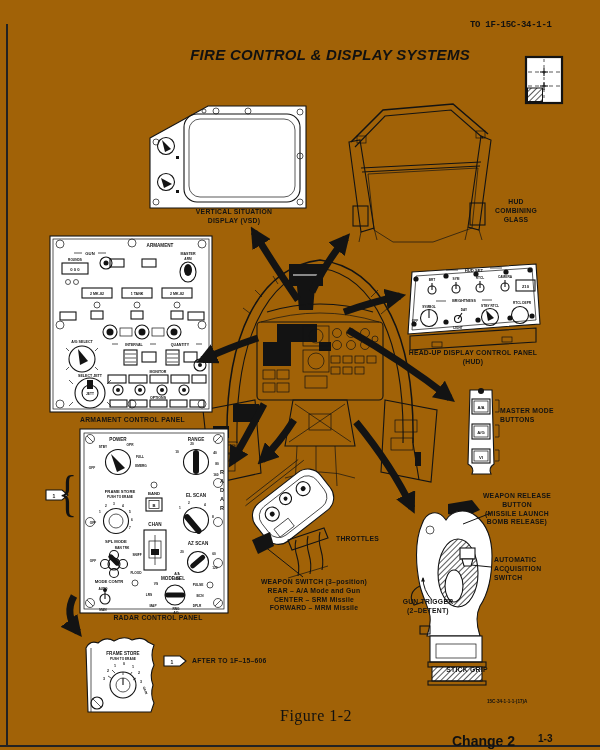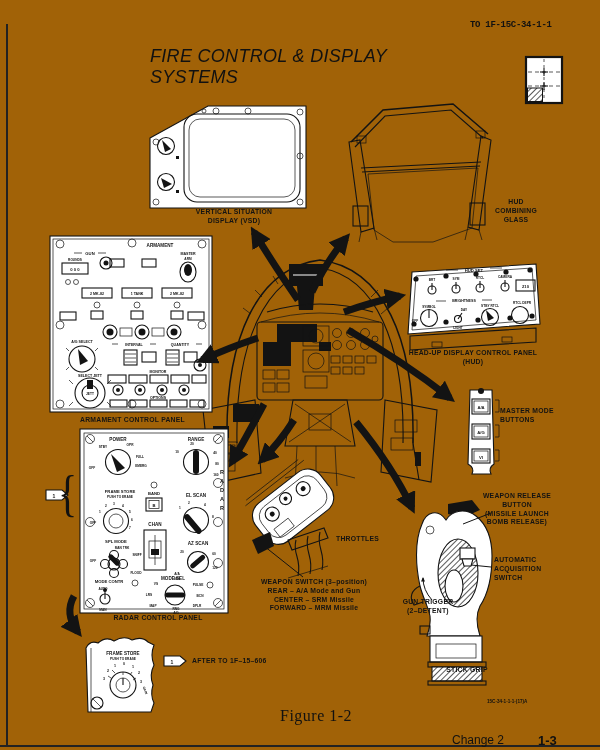--- a/index.html
+++ b/index.html
@@ -11,29 +11,29 @@
   svg{position:absolute;overflow:visible;}
   svg text{fill:#131313;font-family:"Liberation Sans",sans-serif;font-weight:bold;}
   .mid{text-anchor:middle;}
   .t3{font-size:3.2px;} .t35{font-size:3.6px;} .t4{font-size:4.2px;}
   .t45{font-size:4.6px;} .t5{font-size:5px;}
   .ln{fill:none;stroke:#131313;stroke-width:1.1;}
   .ln2{fill:none;stroke:#131313;stroke-width:1.5;}
   .lnt{fill:none;stroke:#131313;stroke-width:.7;}
   .blk{fill:#131313;stroke:none;}
   .wfill{fill:#fff;stroke:#131313;stroke-width:1.1;}
-  .title{position:absolute;left:150px;top:46px;width:320px;text-align:left;
-         font-size:18px;font-weight:normal;font-style:italic;letter-spacing:.3px;}
+  .title{position:absolute;left:150px;top:46px;width:320px;text-align:right;
+         font-size:15px;font-weight:bold;font-style:italic;letter-spacing:.3px;}
   .tonum{position:absolute;left:470px;top:20px;font-family:"Liberation Mono",monospace;
          font-weight:bold;font-size:9px;letter-spacing:-.3px;}
   .figcap{position:absolute;left:280px;top:707px;font-family:"Liberation Serif",serif;
           font-size:16px;letter-spacing:.5px;}
   .plate{position:absolute;left:487px;top:699px;font-size:4.6px;font-weight:bold;}
-  .chg{position:absolute;left:452px;top:733px;font-size:12px;font-weight:normal;}
-  .pgno{position:absolute;left:538px;top:733px;font-size:13px;font-weight:bold;}
+  .chg{position:absolute;left:452px;top:733px;font-size:14px;font-weight:bold;}
+  .pgno{position:absolute;left:538px;top:733px;font-size:10px;font-weight:bold;}
   .vrad{position:absolute;left:219px;top:469px;font-size:5.6px;font-weight:bold;
         writing-mode:vertical-rl;text-orientation:upright;letter-spacing:3px;}
   .brace{position:absolute;left:58px;top:470px;font-size:40px;font-weight:normal;
          font-family:"Liberation Serif",serif;transform:scaleY(1.25);}
   .bl{position:absolute;left:6px;top:24px;width:1.6px;height:722px;background:#222;}
   .bb{position:absolute;left:0;top:745px;width:600px;height:2px;background:#222;}
 </style>
 </head>
 <body>
 

